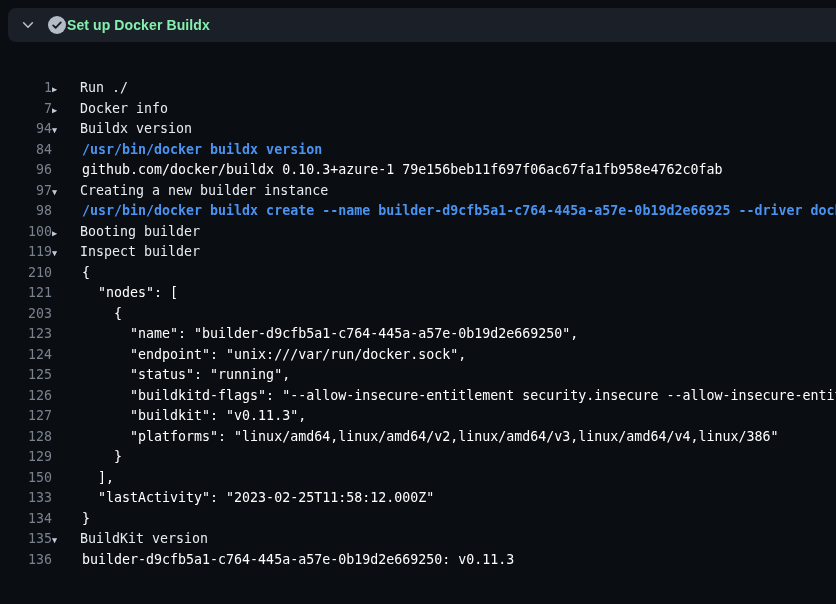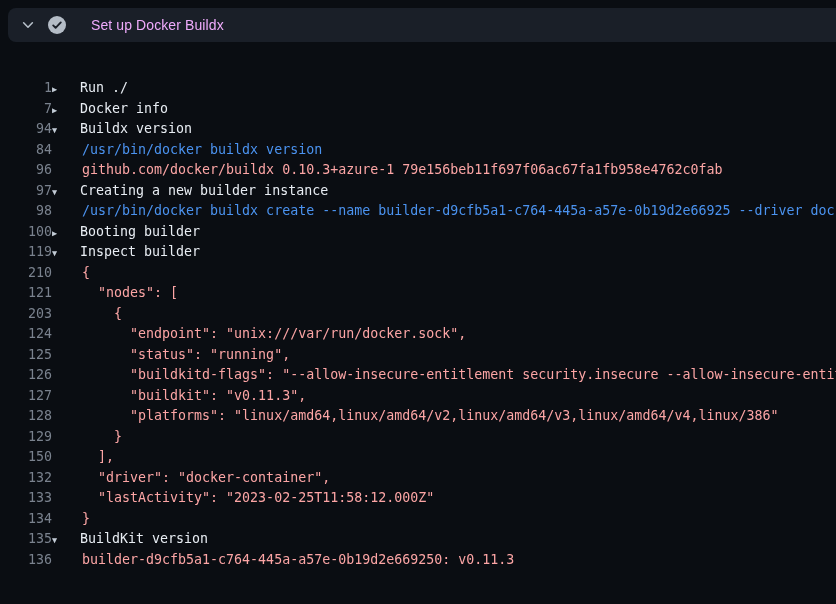--- a/index.html
+++ b/index.html
@@ -15,24 +15,24 @@
     background: #1a1f28;
     border-radius: 8px;
     display: flex;
     align-items: center;
     padding-left: 13px;
     cursor: pointer;
   }
   .chev { width: 14px; height: 14px; display: inline-flex; align-items: center; justify-content: center; }
   .check { width: 18px; height: 18px; margin-left: 13px; display: inline-flex; }
   .step-title {
-    margin-left: 25px;
-    color: #f0abfc;
+    margin-left: 1px;
+    color: #86efac;
     font-size: 14px;
-    font-weight: 400;
+    font-weight: 700;
     letter-spacing: 0.1px;
   }
   .log {
     position: absolute;
     left: 0; top: 42px;
     width: 836px; height: 562px;
     padding-top: 12px;
     overflow: hidden;
     font-family: "DejaVu Sans Mono", "Liberation Mono", monospace;
     font-size: 13.3px;
@@ -52,22 +52,22 @@
   }
   .content { margin-left: 16px; white-space: pre; margin-top: 24px; }
   .marker {
     display: inline-block;
     width: 12px;
     color: #c3ccd6;
     font-size: 8.5px;
     vertical-align: 1px;
   }
   .row.group .content { color: #e8edf3; cursor: pointer; }
-  .row.command .content { color: #4b93f0; padding-left: 14px; }
-  .row.output  .content { color: #fca5a5; padding-left: 14px; }
+  .row.command .content { color: #4b93f0; padding-left: 14px; font-weight: bold; }
+  .row.output  .content { color: #ffffff; padding-left: 14px; }
 </style>
 </head>
 <body>
 
 <div class="step-header">
   <span class="chev">
     <svg width="14" height="14" viewBox="0 0 16 16">
       <path d="M3 5.5l5 5 5-5" stroke="#b7c0ca" stroke-width="1.8" fill="none" stroke-linecap="round" stroke-linejoin="round"></path>
     </svg>
   </span>
@@ -135,20 +135,24 @@
   <div class="row output">
     <span class="num">121</span>
     <span class="content">  "nodes": [</span>
   </div>
 
   <div class="row output">
     <span class="num">203</span>
     <span class="content">    {</span>
   </div>
 
+  <div class="row output">
+    <span class="num">123</span>
+    <span class="content">      "name": "builder-d9cfb5a1-c764-445a-a57e-0b19d2e669250",</span>
+  </div>
 
   <div class="row output">
     <span class="num">124</span>
     <span class="content">      "endpoint": "unix:///var/run/docker.sock",</span>
   </div>
 
   <div class="row output">
     <span class="num">125</span>
     <span class="content">      "status": "running",</span>
   </div>
@@ -172,24 +176,20 @@
     <span class="num">129</span>
     <span class="content">    }</span>
   </div>
 
   <div class="row output">
     <span class="num">150</span>
     <span class="content">  ],</span>
   </div>
 
 
-  <div class="row output">
-    <span class="num">132</span>
-    <span class="content">  "driver": "docker-container",</span>
-  </div>
 
   <div class="row output">
     <span class="num">133</span>
     <span class="content">  "lastActivity": "2023-02-25T11:58:12.000Z"</span>
   </div>
 
   <div class="row output">
     <span class="num">134</span>
     <span class="content">}</span>
   </div>

